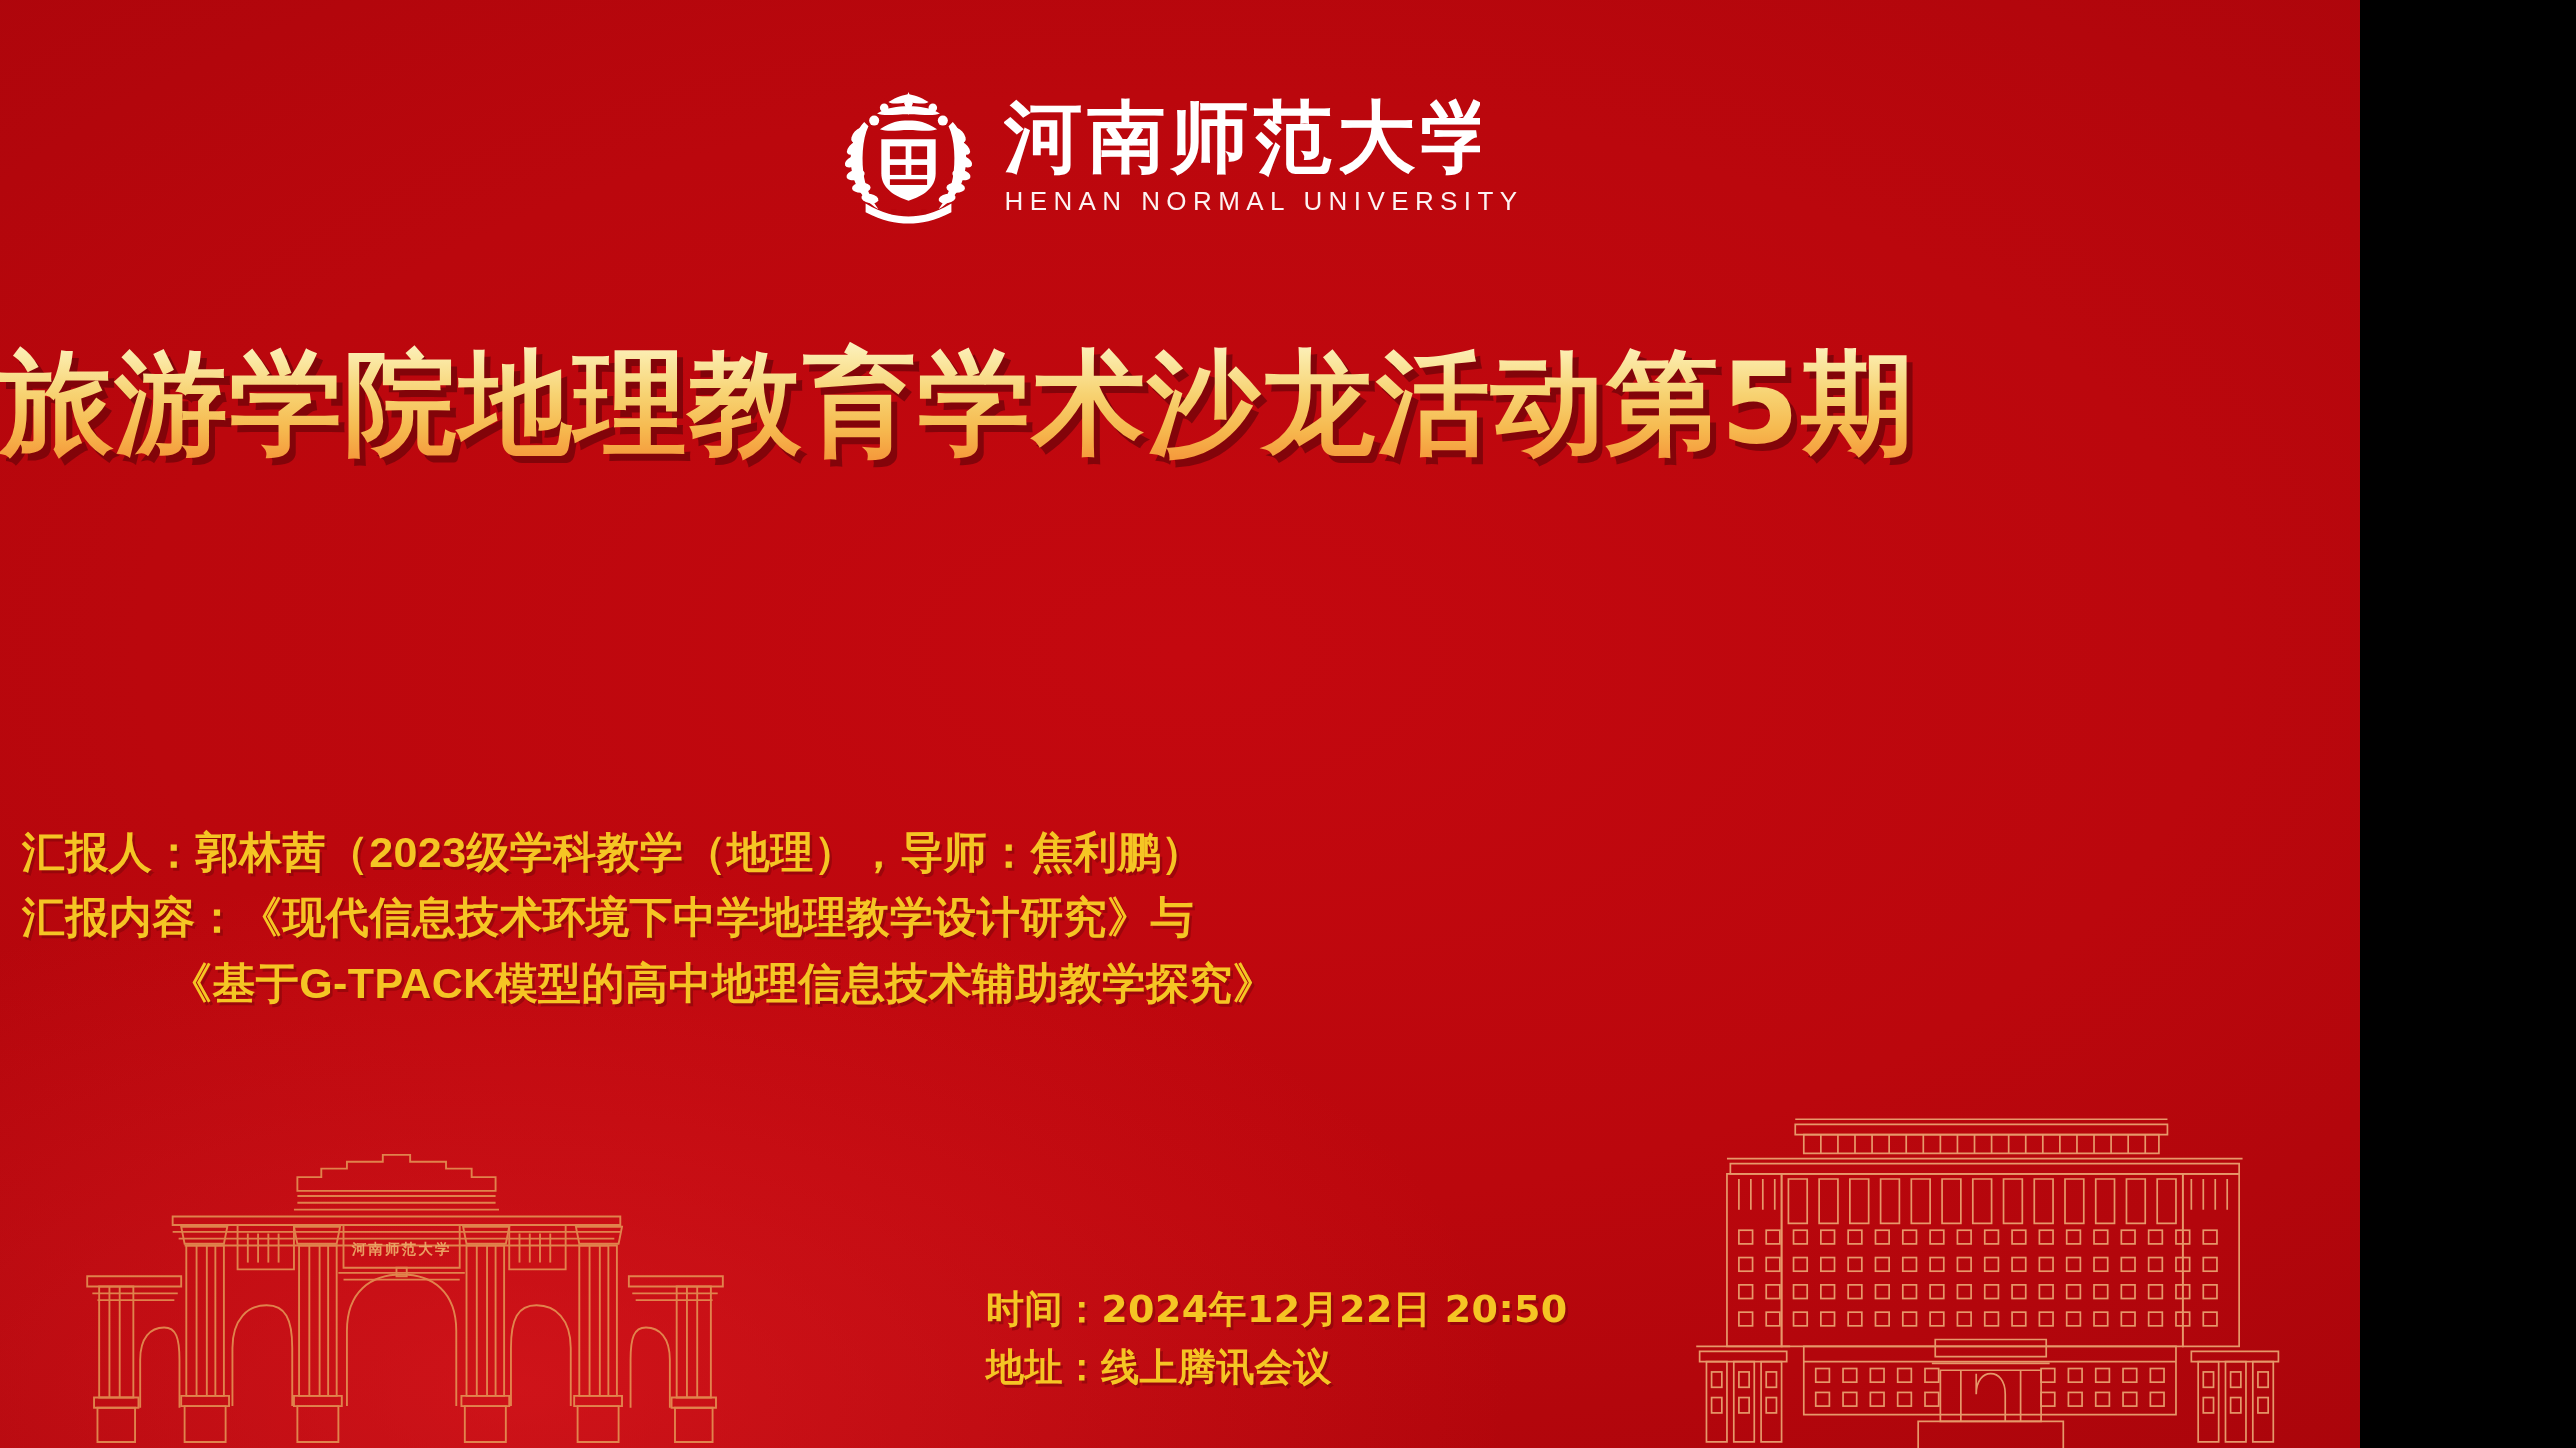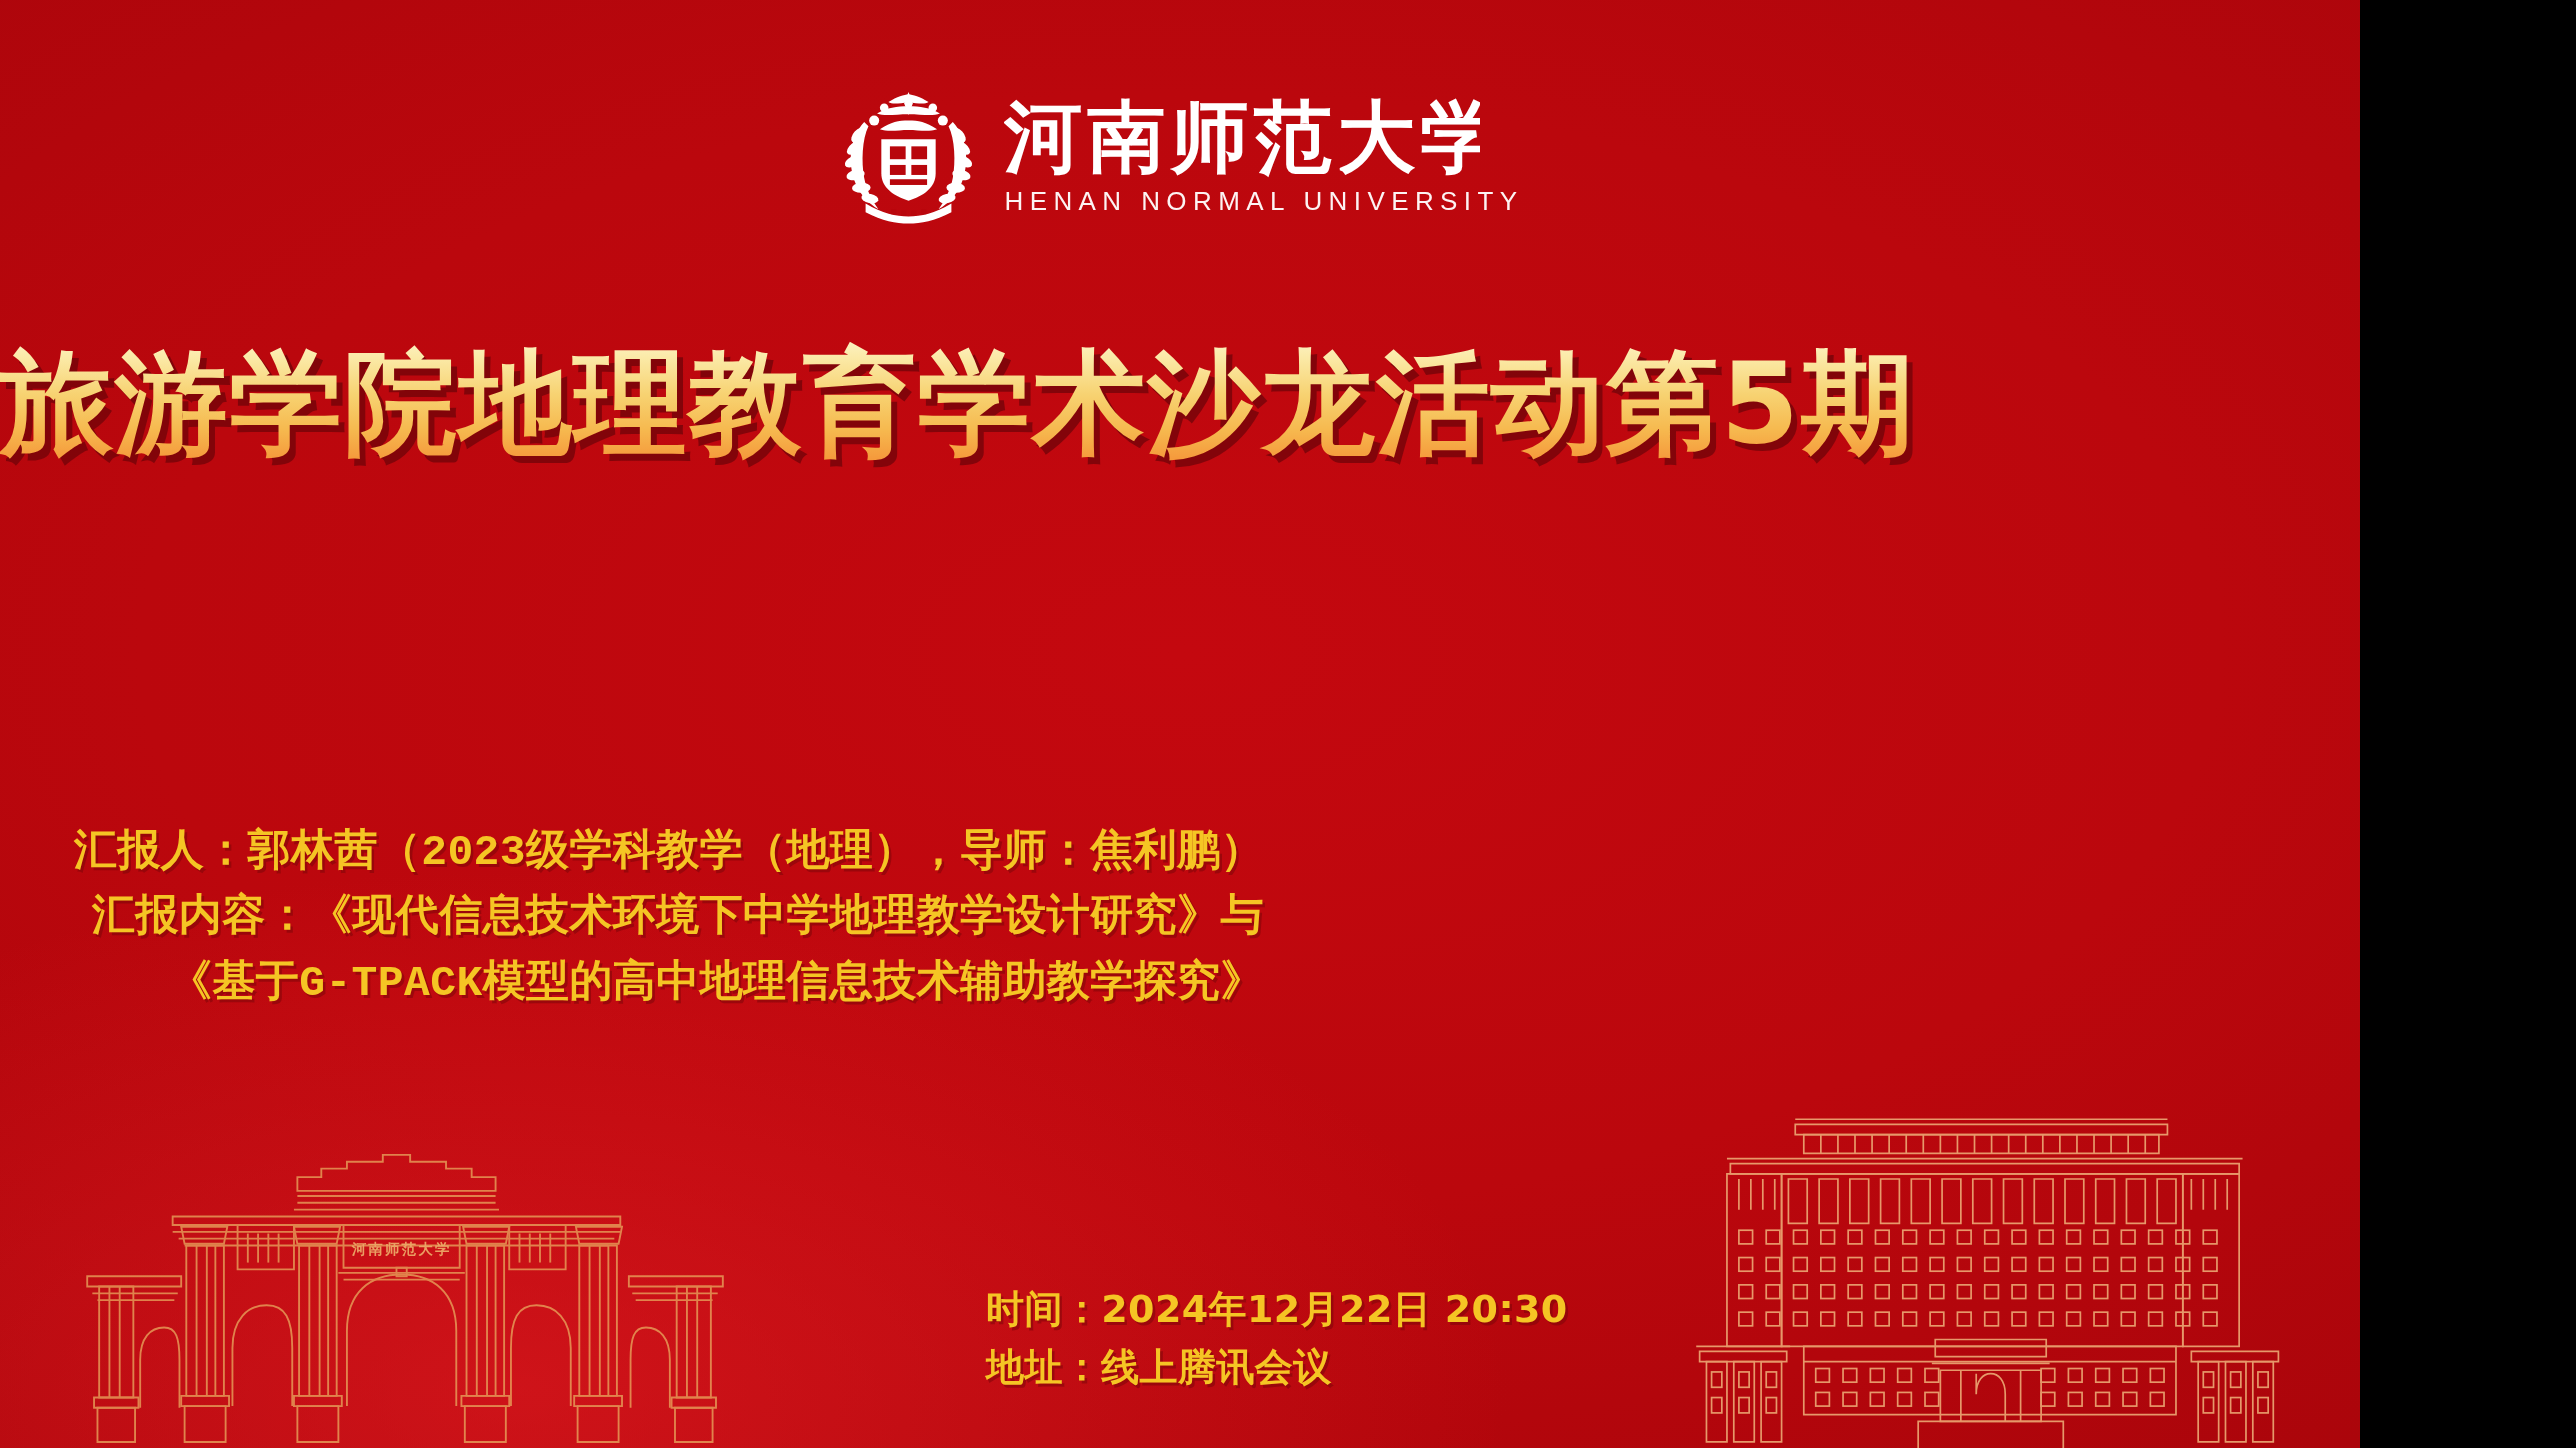--- a/index.html
+++ b/index.html
@@ -86,23 +86,22 @@
   
   .info-block {
     position: absolute;
     top: 820px;
     left: 22px;
     color: #f5c524;
     font-size: 43px;
     font-weight: 700;
     line-height: 1.52;
     letter-spacing: 0.4px;
-    font-family: Liberation Mono, monospace;
+    font-family: Liberation Sans, sans-serif;
     text-shadow: 2.6px 2.6px 0px rgba(125,6,10,0.55);
-    text-align: right;
   }
   .info-line { white-space: nowrap; }
   .info-line.indented { padding-left: 147px; }
 
   
   .meta-block {
     position: absolute;
     top: 1281px;
     left: 986px;
     color: #f5c524;
@@ -205,21 +204,21 @@
 
   <div class="main-title">旅游学院地理教育学术沙龙活动第5期</div>
 
   <div class="info-block">
     <div class="info-line">汇报人：郭林茜（2023级学科教学（地理），导师：焦利鹏）</div>
     <div class="info-line">汇报内容：《现代信息技术环境下中学地理教学设计研究》与</div>
     <div class="info-line indented">《基于G-TPACK模型的高中地理信息技术辅助教学探究》</div>
   </div>
 
   <div class="meta-block">
-    <div class="meta-line">时间：2024年12月22日 20:30</div>
+    <div class="meta-line">时间：2024年12月22日 20:50</div>
     <div class="meta-line">地址：线上腾讯会议</div>
   </div>
 
   <svg class="gate-art" viewBox="0 0 810 380" aria-hidden="true">
     <g fill="none" stroke="#e8a45c" stroke-width="2.2" opacity="0.85">
 
       <path d="M272 78 L272 62 L300 62 L300 52 L330 52 L330 44 L372 44 L372 36 L404 36 L404 44 L446 44 L446 52 L476 52 L476 62 L504 62 L504 78 Z"></path>
       <line x1="272" y1="84" x2="504" y2="84"></line>
       <line x1="272" y1="92" x2="504" y2="92"></line>
       <line x1="268" y1="100" x2="508" y2="100"></line>

